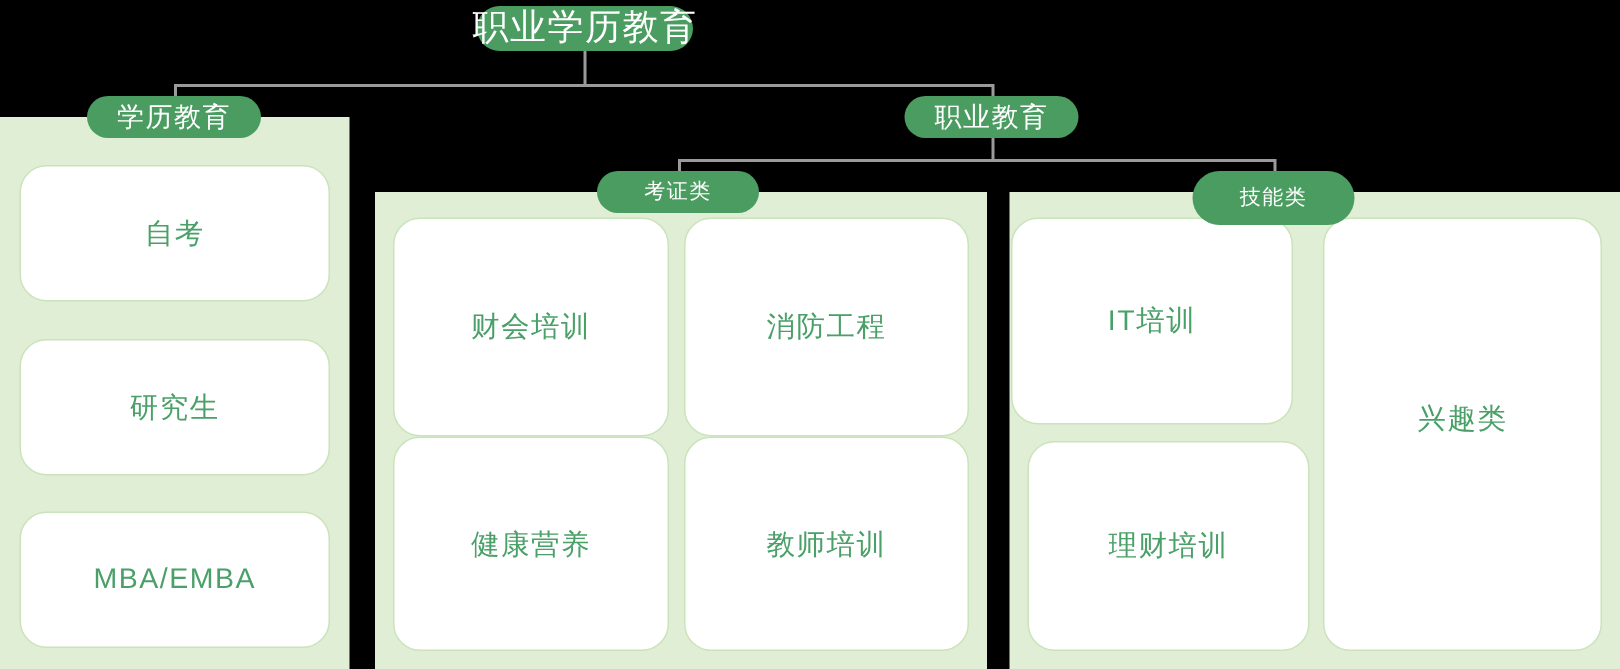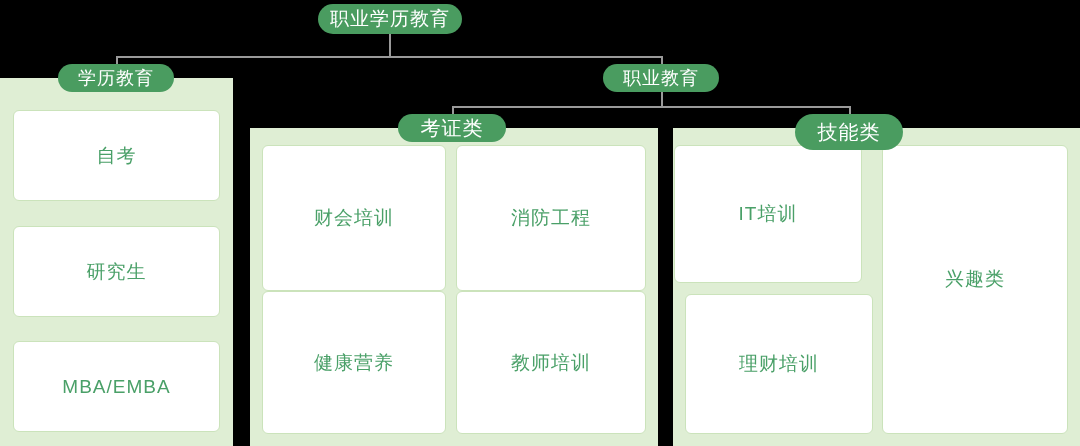--- a/index.html
+++ b/index.html
@@ -31,37 +31,37 @@
     align-items: center;
     justify-content: center;
     background: #4a9c60;
     color: #ffffff;
     border-radius: 999px;
     box-sizing: border-box;
     white-space: nowrap;
     z-index: 5;
     letter-spacing: 1px;
   }
-  .pill-root { font-size: 19px; }
+  .pill-root { font-size: 24px; align-items: flex-end; }
   .pill-l2   { font-size: 18px; }
-  .pill-l3   { font-size: 20px; }
+  .pill-l3   { font-size: 14px; }
 
   
   .group {
     position: absolute;
     background: #dfeed4;
     box-sizing: border-box;
   }
 
   
   .card {
     position: absolute;
     background: #ffffff;
     border: 1px solid #cbe3bb;
-    border-radius: 6px;
+    border-radius: 18px;
     box-sizing: border-box;
     display: flex;
     align-items: center;
     justify-content: center;
     color: #4aa068;
     font-size: 19px;
     letter-spacing: 1px;
   }
   .card.tall-interest {
     align-items: flex-start;

